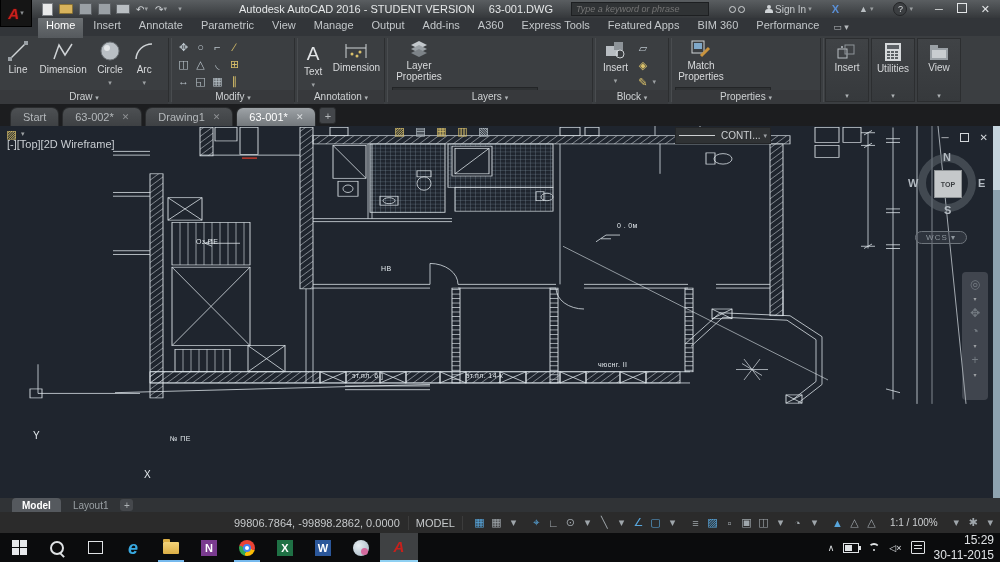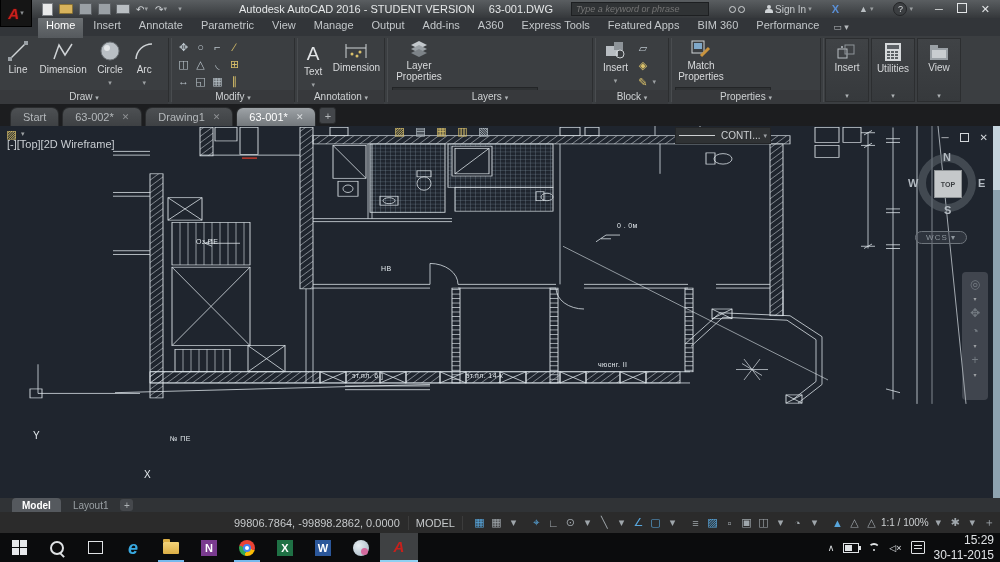--- a/index.html
+++ b/index.html
@@ -97,21 +97,21 @@
   .ltab{font-size:10px;padding:0 10px;height:14px;display:flex;align-items:center;border-radius:4px 4px 0 0;color:#9aa0a4;}
   .ltab.active{background:#55595e;color:#fff;font-weight:bold;}
   #addlayout{width:13px;height:12px;border-radius:3px;background:#45484c;color:#aeb2b5;font-size:10px;display:flex;align-items:center;justify-content:center;}
   
   #statusbar{left:0;top:512px;width:1000px;height:21px;background:#2b2b2b;display:flex;align-items:center;font-size:11px;color:#c6c9cb;z-index:10;}
   #coords{margin-left:234px;white-space:nowrap;}
   #spacebadge{margin:0 8px;padding:1px 7px;border-left:1px solid #3c3c3c;border-right:1px solid #3c3c3c;}
   .sic{min-width:15px;height:16px;display:inline-flex;align-items:center;justify-content:center;color:#9fa6ab;font-size:11px;padding:0 1px;}
   .sic.blue{color:#58a6dc;}
   .sep{width:1px;height:14px;background:#3c3c3c;margin:0 3px;}
-  #scaletext,#unitstext{margin:0 1px;white-space:nowrap;font-size:10px;color:#cdd0d2;}
+  #scaletext,#unitstext{margin:0 10px;white-space:nowrap;font-size:10px;color:#cdd0d2;}
   
   #taskbar{left:0;top:533px;width:1000px;height:29px;background:#0b0c0d;display:flex;align-items:center;z-index:30;}
   .slot{width:38px;height:29px;display:flex;align-items:center;justify-content:center;position:relative;}
   .slot.open:after{content:"";position:absolute;bottom:0;left:6px;right:6px;height:2px;background:#76b9ed;}
   .slot.current{background:#3f4143;border-bottom:2px solid #8fd0f2;box-sizing:border-box;}
   .winlogo{display:grid;grid-template-columns:7px 7px;grid-template-rows:7px 7px;gap:1px;}
   .winlogo i{background:#e8eaec;}
   .searchic{width:10px;height:10px;border:2px solid #dfe2e4;border-radius:50%;position:relative;}
   .searchic:after{content:"";position:absolute;left:9px;top:9px;width:2px;height:6px;background:#dfe2e4;transform:rotate(-45deg);}
   .taskview{width:13px;height:11px;border:1.5px solid #dfe2e4;}

